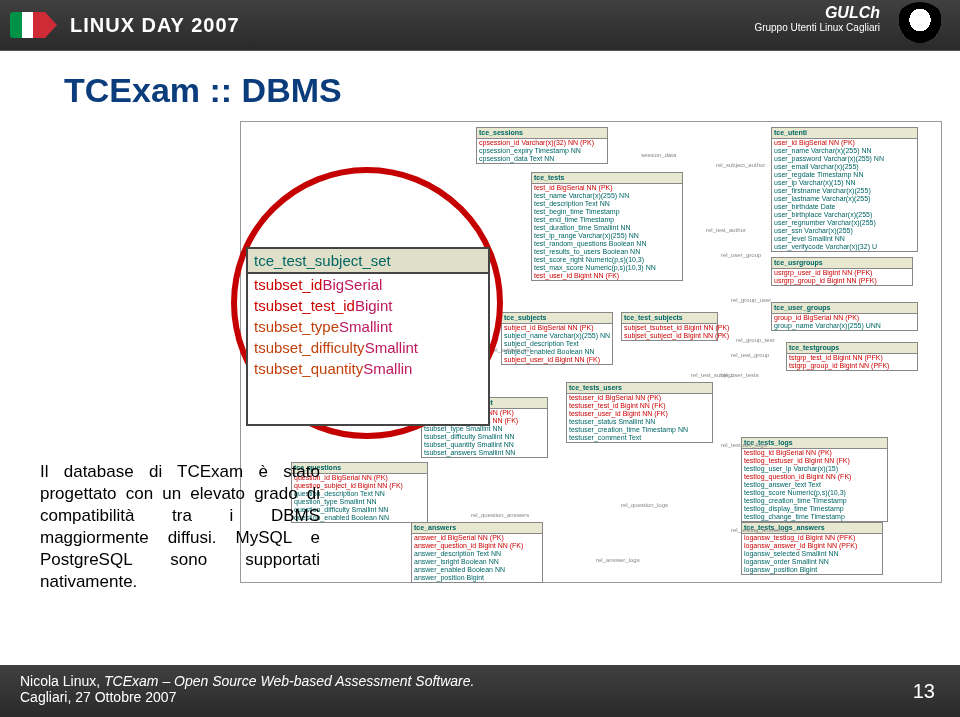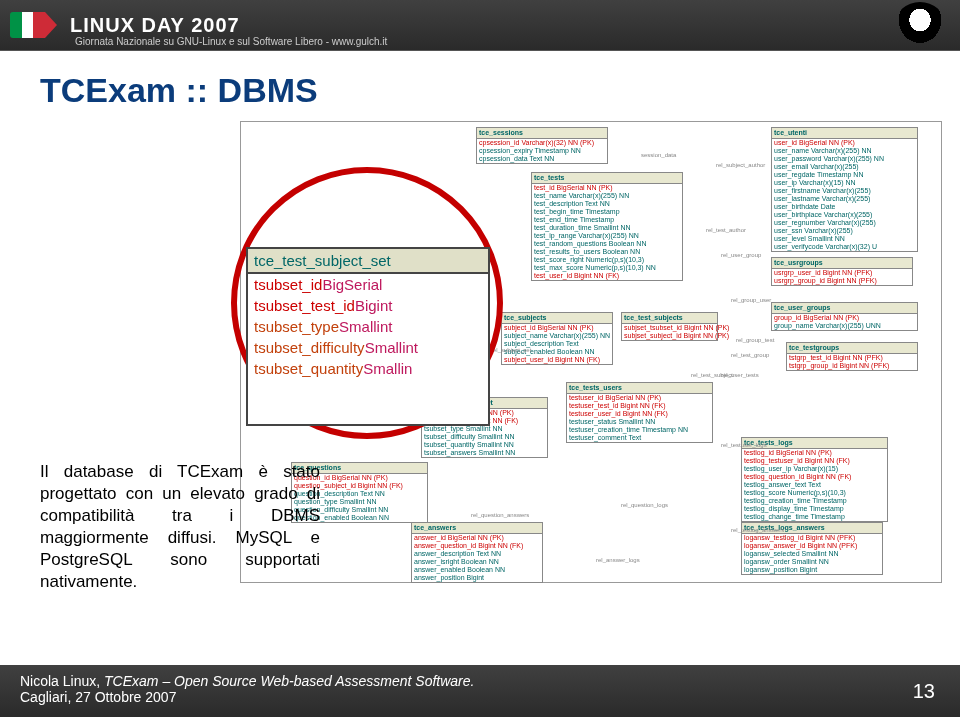--- a/index.html
+++ b/index.html
@@ -5,21 +5,21 @@
 body{margin:0;font-family:Arial,Helvetica,sans-serif;background:#fff;color:#000;width:960px;height:717px;overflow:hidden;position:relative}
 .header{background:linear-gradient(to bottom,#404040,#2a2a2a);height:50px;display:flex;align-items:center;color:#fff;border-bottom:1px solid #555;position:relative}
 .flag{width:35px;height:26px;margin-left:10px;background:linear-gradient(to right,#009246 33%,#fff 33%,#fff 66%,#ce2b37 66%);border-radius:3px 0 0 3px;position:relative}
 .flag:after{content:'';position:absolute;right:-12px;top:0;width:0;height:0;border-top:13px solid transparent;border-bottom:13px solid transparent;border-left:12px solid #ce2b37}
 .title-main{font-size:20px;font-weight:bold;margin-left:25px;letter-spacing:1px}
 .subtitle{position:absolute;bottom:3px;left:75px;font-size:10px;color:#ccc}
 .gulch{position:absolute;right:80px;top:4px;text-align:right}
 .gulch-main{font-size:16px;font-style:italic;font-weight:bold}
 .gulch-sub{font-size:10px}
 .penguin{position:absolute;right:15px;top:2px;width:50px;height:45px;background:radial-gradient(ellipse at 50% 40%,#fff 30%,#000 30%,#000 60%,transparent 60%);border-radius:50%}
-.content{padding:20px 40px;position:relative}
+.content{padding:20px 64px;position:relative}
 h1{color:#0b3c7b;font-size:34px;font-weight:bold;margin:0 0 30px}
 .diagram{position:absolute;top:70px;left:240px;width:700px;height:460px;border:1px solid #999;background:#fff}
 .diag-table{position:absolute;border:1px solid #888;background:#fff;font-size:7px;line-height:8px}
 .diag-table .th{background:#e8e8d0;color:#066;border-bottom:1px solid #888;padding:1px 2px;font-weight:bold}
 .diag-table .tr{padding:0 2px;white-space:nowrap}
 .diag-table .key{color:#c00}
 .diag-table .norm{color:#066}
 .circle{position:absolute;border:6px solid #c40000;border-radius:50%;width:260px;height:260px;top:45px;left:-10px;z-index:5}
 .zoom-box{position:absolute;top:125px;left:5px;width:240px;height:175px;background:#fff;border:2px solid #444;font-family:Arial;font-size:15px;z-index:6}
 .zoom-head{background:#e0e0c8;padding:3px 6px;border-bottom:2px solid #444;color:#006666}
@@ -35,21 +35,24 @@
 .footer .ft2{display:block}
 .footer .pn{position:absolute;right:25px;top:15px;font-size:20px}
 .footer em{font-style:italic}
 </style>
 </head>
 <body>
 
 <div class="header">
   <div class="flag"></div>
   <div class="title-main">LINUX DAY 2007</div>
-  <div class="subtitle">Giornata Nazionale su GNU-Linux e sul Software Libero - www.gulch.it</div>
+  <div class="gulch">
+    <div class="gulch-main">GULCh</div>
+    <div class="gulch-sub">Gruppo Utenti Linux Cagliari</div>
+  </div>
   <div class="penguin"></div>
 </div>
 
 <div class="content">
   <h1>TCExam :: DBMS</h1>
 
   <div class="diagram">
 
     <div class="circle"></div>
 

